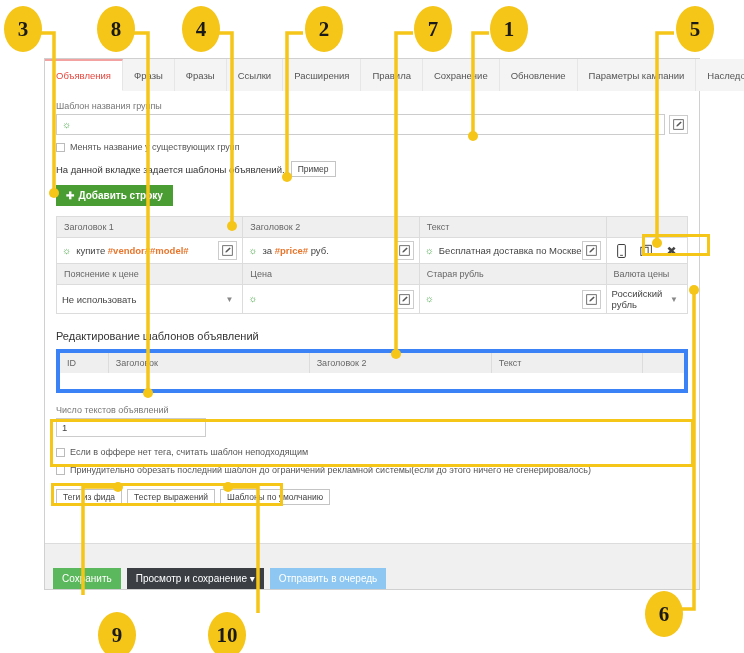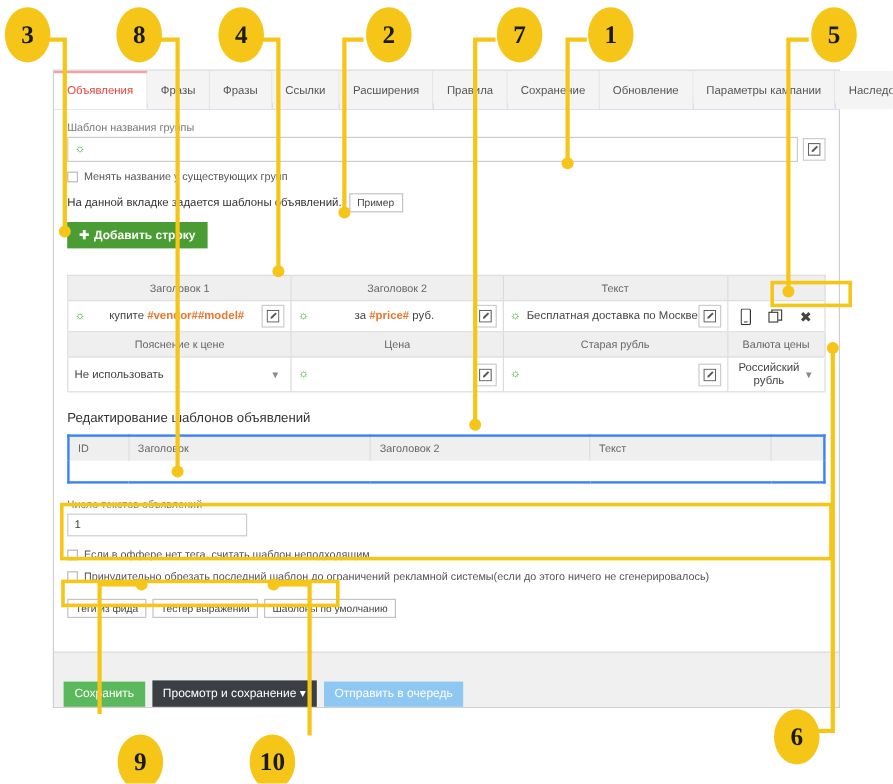--- a/index.html
+++ b/index.html
@@ -58,21 +58,21 @@
     padding:2px 6px; cursor:pointer; line-height:1.2;
   }
 
   .btn-green{
     margin-top:8px; display:inline-flex; align-items:center; gap:4px;
     background:#4a9d32; color:#fff; border:none; font-size:10px; font-weight:bold;
     padding:5px 10px; cursor:pointer;
   }
 
   
-  .grid{ margin-top:22px; width:100%; border:1px solid #dcdcdc; border-collapse:collapse;text-align:center; }
+  .grid{ margin-top:10px; width:100%; border:1px solid #dcdcdc; border-collapse:collapse; }
   .grid .hdr td{
     background:#efefef; font-size:9px; color:#666; padding:5px 7px;
     border-right:1px solid #dcdcdc; border-bottom:1px solid #dcdcdc;
   }
   .grid .cell{
     padding:3px 5px; border-right:1px solid #dcdcdc; border-bottom:1px solid #dcdcdc;
     vertical-align:middle; background:#fff;
   }
   .cellbox{ display:flex; align-items:center; }
   .cellbox .val{ flex:1; font-size:9.5px; color:#444; white-space:nowrap; overflow:hidden; }
@@ -80,21 +80,21 @@
   .sel{
     display:flex; align-items:center; justify-content:space-between;
     font-size:9.5px; color:#444; padding-right:4px;
   }
   .caret{ color:#888; font-size:8px; }
   .act-cell{ display:flex; align-items:center; gap:14px; padding-left:5px; }
   .ic{ cursor:pointer; color:#444; display:flex; align-items:center; }
 
   
   .sub-h{ margin-top:16px; font-size:11px; color:#333; }
-  .grid2{ margin-top:7px; width:100%; border:2px solid #3b82f6; border-collapse:collapse; }
+  .grid2{ margin-top:7px; width:100%; border:4px solid #3b82f6; border-collapse:collapse; }
   .grid2 td{
     background:#efefef; font-size:9px; color:#666; padding:5px 7px;
     border-right:1px solid #dcdcdc;
   }
   .grid2 .empty-row td{ background:#fff; height:18px; border-right:1px solid #dcdcdc; }
 
   .numfield{ width:150px; height:19px; border:1px solid #ccc; background:#fff;
              display:flex; align-items:center; padding:0 5px; font-size:9.5px; color:#444; }
 
   .chk-list{ margin-top:10px; }

